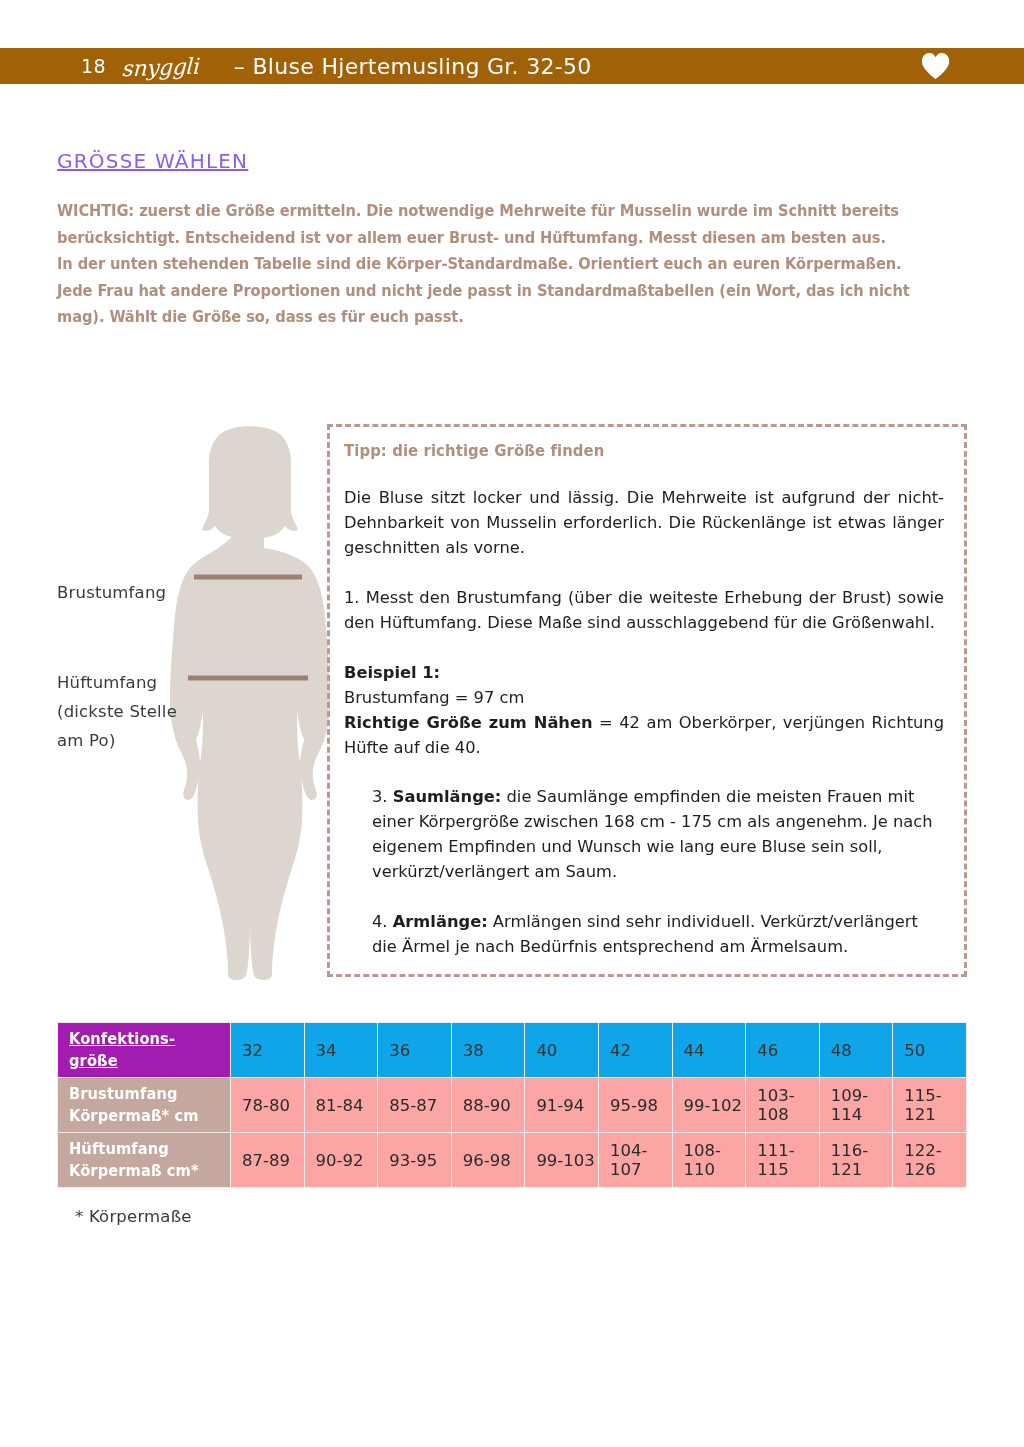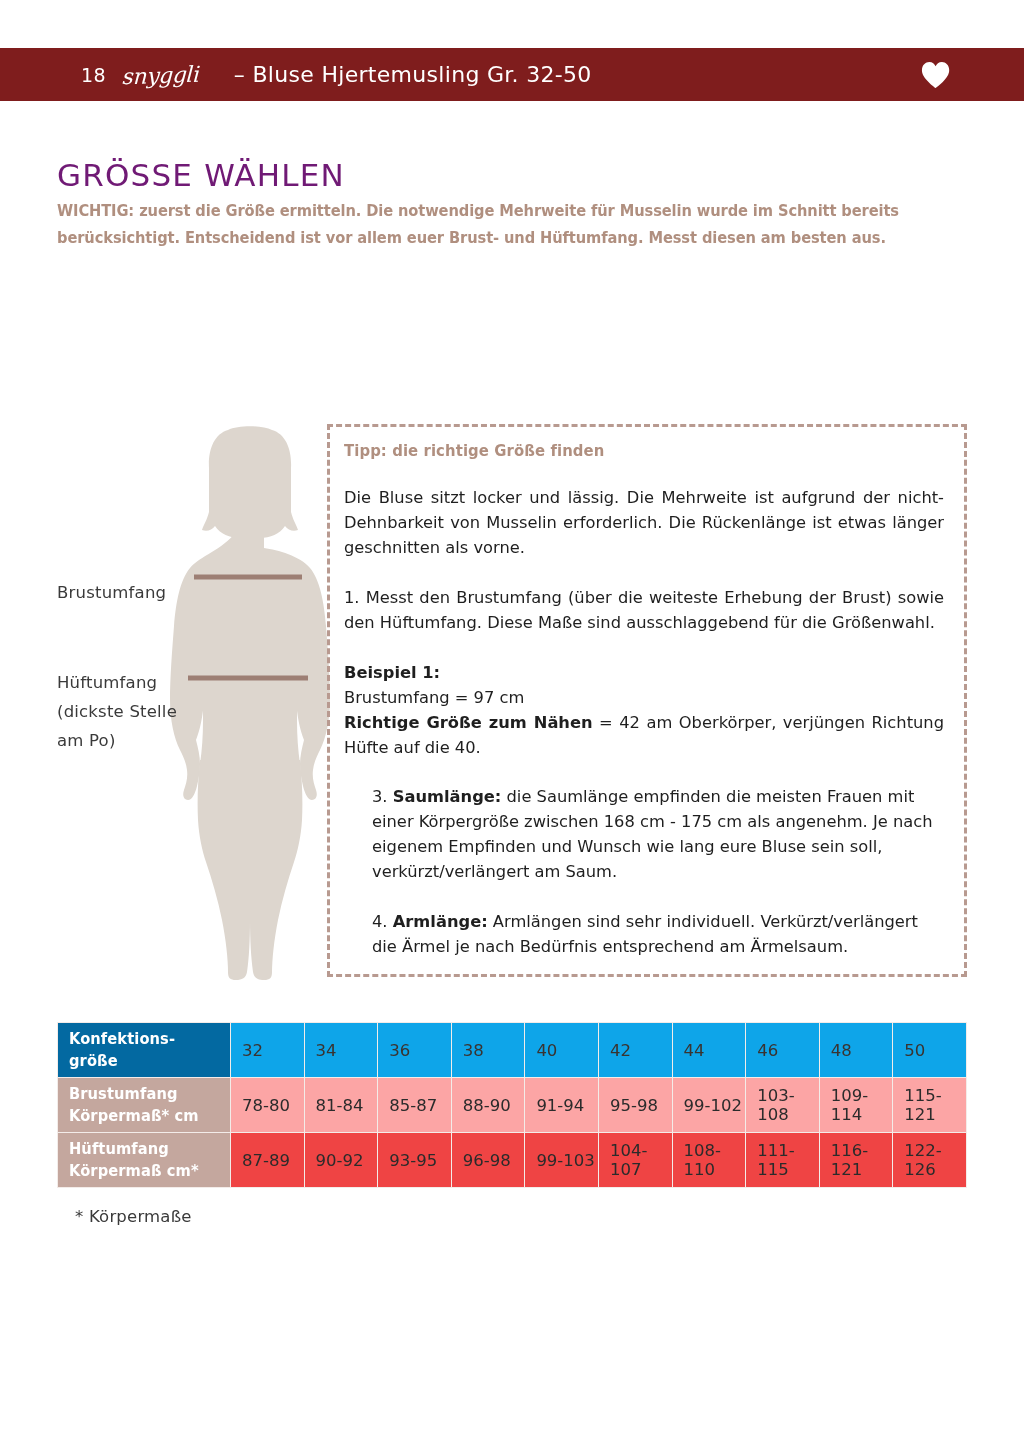--- a/index.html
+++ b/index.html
@@ -15,22 +15,22 @@
     color: #2b2b2b;
     overflow: hidden;
   }
 
   
   .header-bar {
     position: absolute;
     left: 0;
     top: 48px;
     width: 1024px;
-    height: 53px;
-    background: #7f1d1d;
+    height: 36px;
+    background: #a16207;
     display: flex;
     align-items: center;
   }
   .header-page-no {
     color: #ffffff;
     font-size: 19px;
     font-weight: 400;
     margin-left: 81px;
     letter-spacing: 0.5px;
   }
@@ -59,24 +59,25 @@
     transform: translateY(-50%);
     width: 30px;
     height: 28px;
   }
 
   
   .section-title {
     position: absolute;
     left: 57px;
     top: 136px;
-    font-size: 31px;
+    font-size: 20px;
     letter-spacing: 1.2px;
-    color: #701a75;
+    color: #8b5cf6;
     font-weight: 400;
+    text-decoration: underline;
   }
 
   
   .intro {
     position: absolute;
     left: 57px;
     top: 198px;
     width: 880px;
     color: #b08f7f;
     font-size: 16.3px;
@@ -176,30 +177,30 @@
   .size-table .rowhead {
     background: #c4a79e;
     color: #ffffff;
     font-weight: bold;
     font-size: 16.3px;
     font-stretch: condensed;
     line-height: 22px;
     width: 173px;
     letter-spacing: 0.1px;
   }
-  .size-table tr.header-row .rowhead { background: #0369a1; }
+  .size-table tr.header-row .rowhead { background: #a21caf; text-decoration: underline; }
   .size-table tr.header-row td.val {
     background: #0ea5e9;
     color: #3a3330;
   }
   .size-table tr.data-row td.val {
     background: #fca5a5;
   }
   .size-table tr.data-row:nth-child(3) td.val {
-    background: #ef4444;
+    background: #fca5a5;
   }
 
   .footnote {
     position: absolute;
     left: 75px;
     top: 1207px;
     font-size: 16.5px;
     color: #3a3a3a;
     letter-spacing: 0.2px;
   }
@@ -215,20 +216,21 @@
     <svg viewBox="0 0 32 30" width="30" height="28" aria-hidden="true">
       <path d="M16.6 29 C16.6 29 3.5 19.5 2.2 12.0 C1.0 5.2 5.4 1.0 9.9 1.0 C13.3 1.0 15.6 3.3 16.6 5.6 C17.7 3.3 20.0 1.0 23.4 1.0 C27.9 1.0 32.2 5.2 31.0 12.0 C29.8 19.0 18.5 27.6 16.6 29 Z" fill="#ffffff"></path>
     </svg>
   </span>
 </div>
 
 <h1 class="section-title">GRÖSSE WÄHLEN</h1>
 
 <div class="intro">
   <p>WICHTIG: zuerst die Größe ermitteln. Die notwendige Mehrweite für Musselin wurde im Schnitt bereits berücksichtigt. Entscheidend ist vor allem euer Brust- und Hüftumfang. Messt diesen am besten aus.</p>
+  <p>In der unten stehenden Tabelle sind die Körper-Standardmaße. Orientiert euch an euren Körpermaßen. Jede Frau hat andere Proportionen und nicht jede passt in Standardmaßtabellen (ein Wort, das ich nicht mag). Wählt die Größe so, dass es für euch passt.</p>
 </div>
 
 <div class="figure-wrap">
   <svg viewBox="0 0 200 560" width="200" height="560" aria-hidden="true">
     <g fill="#ddd6ce">
 
       <path d="M78 10 C64 14 58 30 59 48 L59 92 C57 100 54 104 52 110 C57 112 62 110 65 106
                C70 114 80 118 90 118 L110 118 C120 118 130 114 135 106 C138 110 143 112 148 110
                C146 104 143 100 141 92 L141 48 C142 30 136 14 122 10 C112 5 88 5 78 10 Z"></path>
 

